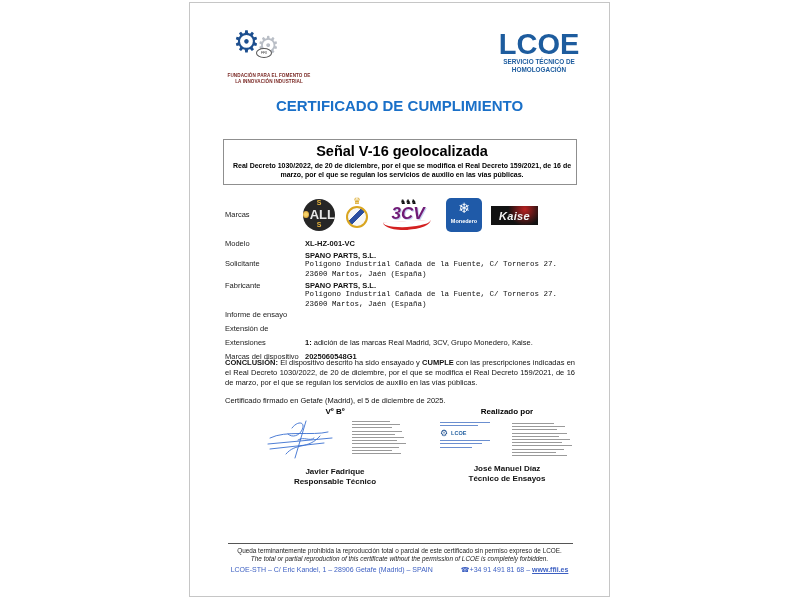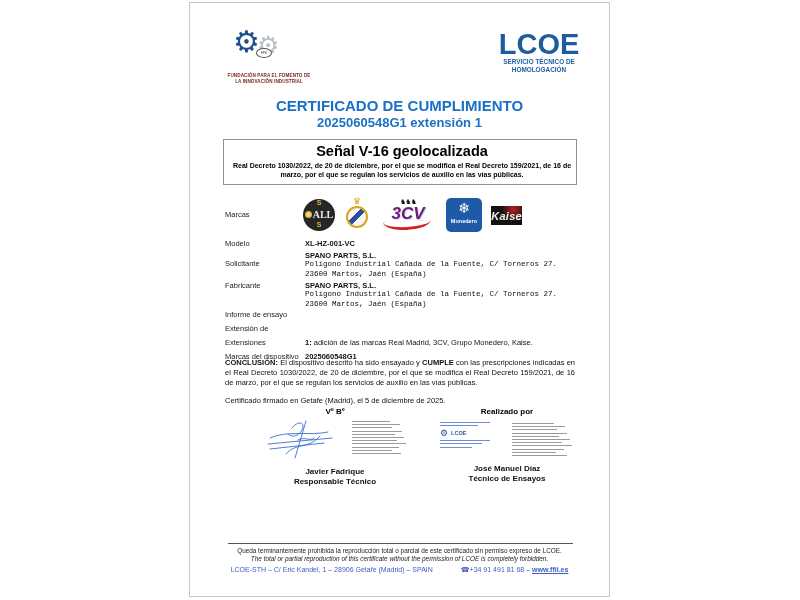--- a/index.html
+++ b/index.html
@@ -34,35 +34,35 @@
   .pbox-reg{font-size:7px;font-weight:bold;line-height:9px;margin-top:1px;color:#000;}
   
   .flabel{position:absolute;left:35px;font-size:7.5px;color:#222;}
   .fvalue{position:absolute;left:115px;font-size:7.5px;color:#111;width:272px;}
   .bold{font-weight:bold;}
   .brands{position:absolute;left:113px;top:192px;height:40px;display:flex;align-items:center;gap:9px;}
   .sos{width:32px;height:32px;background:#262626;border-radius:50%;position:relative;text-align:center;}
   .sos-top,.sos-bot{display:block;font-size:7px;font-weight:bold;color:#e6b33c;line-height:8px;}
   .sos-mid{display:flex;align-items:center;justify-content:center;gap:1px;height:14px;}
   .sos-dot{width:7px;height:7px;border-radius:50%;background:radial-gradient(circle,#f5d26a 30%,#c8881c 100%);}
-  .sos-all{font-size:10px;font-weight:bold;color:#e8e8e8;font-family:Liberation Serif, serif;}
+  .sos-all{font-size:13px;font-weight:bold;color:#e8e8e8;}
   .rm{width:26px;height:36px;text-align:center;position:relative;}
   .rm-crown{font-size:9px;line-height:9px;color:#d9a520;}
   .rm-badge{width:22px;height:22px;border-radius:50%;border:2px solid #d9a520;margin:0 auto;box-sizing:border-box;
     background:linear-gradient(135deg,#f7f7f7 38%,#2b4ea0 38%,#2b4ea0 58%,#f7f7f7 58%);}
   .cv3{width:58px;height:34px;position:relative;text-align:center;}
   .cv3-horses{font-size:7px;line-height:7px;color:#111;letter-spacing:-1px;}
   .cv3-text{font-size:17px;font-weight:bold;font-style:italic;color:#701a75;line-height:17px;
     text-shadow:1px 1px 0 #c8d4f2;}
   .cv3-swoosh{position:absolute;left:4px;bottom:2px;width:48px;height:6px;
     border-bottom:3px solid #d42020;border-radius:0 0 50% 50% / 0 0 100% 100%;transform:rotate(-3deg);}
   .mon{width:36px;height:34px;background:#1f5aa8;border-radius:5px;text-align:center;}
   .mon-flake{font-size:14px;line-height:20px;color:#fff;display:block;}
   .mon-text{font-size:5.5px;font-weight:bold;color:#fff;line-height:6px;display:block;}
-  .kai{width:31px;height:19px;background:#121212;position:relative;text-align:right;
+  .kai{width:47px;height:19px;background:#121212;position:relative;text-align:center;
     background-image:radial-gradient(circle at 72% 18%,rgba(215,35,35,0.85),rgba(215,35,35,0) 45%);}
   .kai-text{font-size:11px;font-weight:bold;font-style:italic;color:#f2f2f2;line-height:19px;letter-spacing:0.3px;}
   
   .addr{font-weight:normal;line-height:9.8px;font-family:Liberation Mono, monospace;}
   
   .conclusion{position:absolute;left:35px;top:355px;width:350px;font-size:7.5px;line-height:10.2px;
     text-align:justify;color:#111;}
   .signedline{position:absolute;left:35px;top:393px;font-size:7.5px;color:#111;}
   
   .sig{position:absolute;width:158px;text-align:center;top:404px;}
@@ -104,21 +104,20 @@
   </div>
 
   <div class="lcoe">
     <div class="lcoe-name">LCOE</div>
     <div class="lcoe-sub">SERVICIO TÉCNICO DE</div>
     <div class="lcoe-sub">HOMOLOGACIÓN</div>
   </div>
 
   <div class="title">
     <div class="title-l1">CERTIFICADO DE CUMPLIMIENTO</div>
-    <div class="title-l2">2025060548G1 extensión 1</div>
   </div>
 
   <div class="pbox">
     <div class="pbox-name">Señal V-16 geolocalizada</div>
     <div class="pbox-reg">Real Decreto 1030/2022, de 20 de diciembre, por el que se modifica el Real Decreto 159/2021, de 16 de marzo, por el que se regulan los servicios de auxilio en las vías públicas.</div>
   </div>
 
   <div class="flabel" style="top:207px;">Marcas</div>
   <div class="brands">
     <div class="sos">

